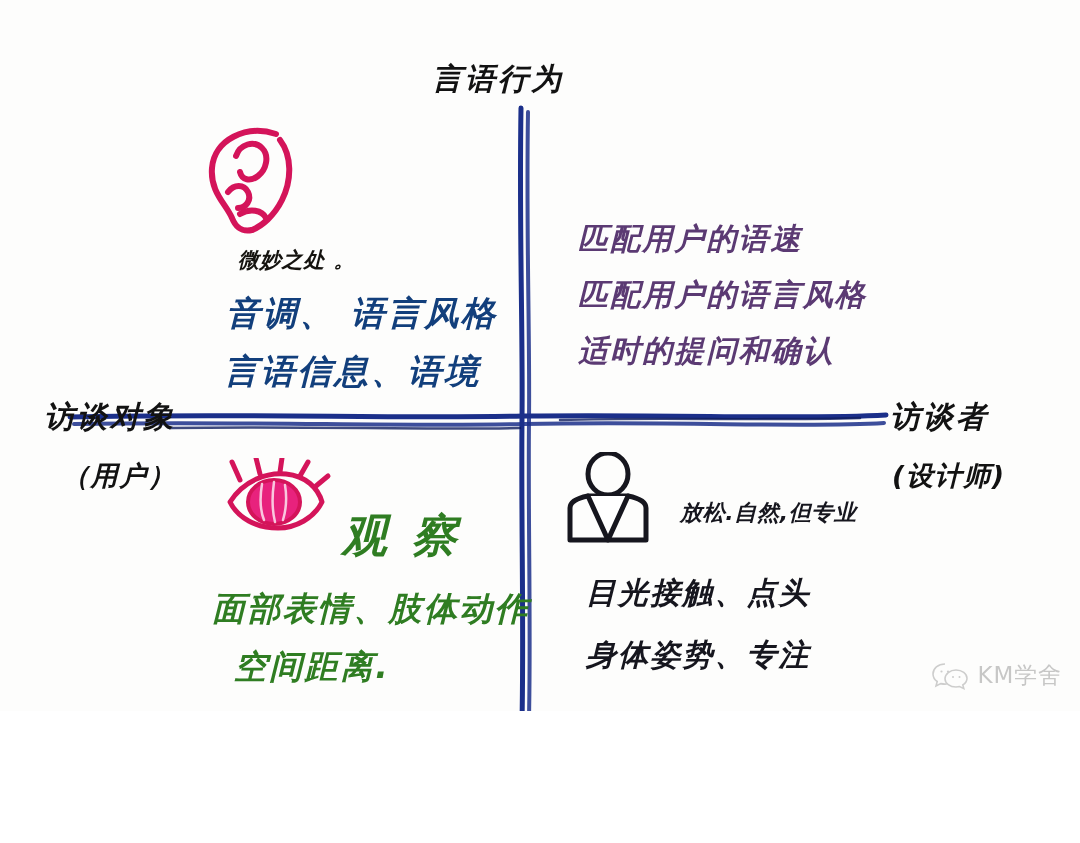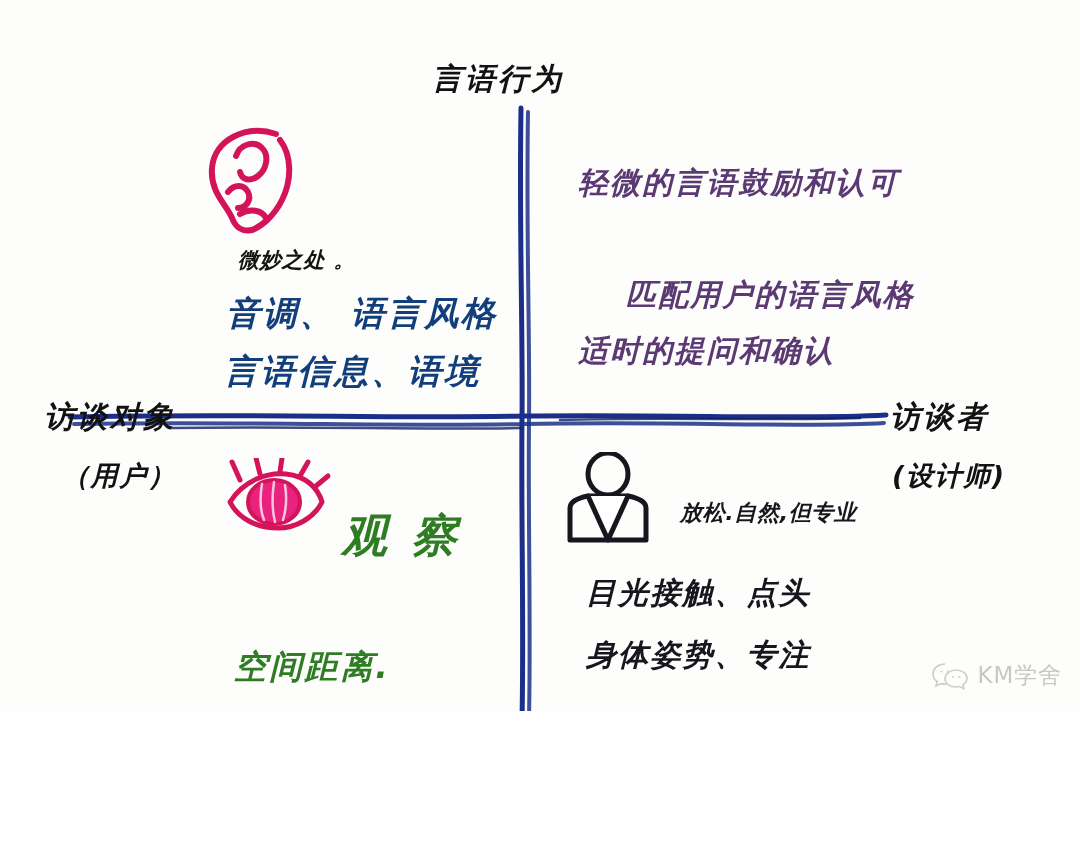--- a/index.html
+++ b/index.html
@@ -167,42 +167,43 @@
       <path d="M44,92 C54,86 66,88 70,96"></path>
     </svg>
   </div>
 
 
   <div class="hw sub-note" style="left:238px; top:248px;">微妙之处 。</div>
 
   <div class="hw line-blue" style="left:226px; top:294px;">音调、 语言风格</div>
   <div class="hw line-blue" style="left:224px; top:352px;">言语信息、语境</div>
 
-  <div class="hw line-purple" style="left:578px; top:166px;">轻微的言语鼓励和认可</div>
-  <div class="hw line-purple" style="left:578px; top:278px;margin-left:48px;">匹配用户的语言风格</div>
+  <div class="hw line-purple" style="left:578px; top:222px;">匹配用户的语速</div>
+  <div class="hw line-purple" style="left:578px; top:278px;">匹配用户的语言风格</div>
   <div class="hw line-purple" style="left:578px; top:334px;">适时的提问和确认</div>
 
   <div class="icon-box" style="left:222px; top:458px;">
     <svg width="112" height="76" viewBox="0 0 112 76" fill="none" stroke="#d4145a" stroke-width="5" stroke-linecap="round" stroke-linejoin="round">
       <path d="M8,44 C22,22 46,14 64,16 C84,18 96,30 100,44 C92,60 74,70 56,70 C34,70 16,60 8,44 Z"></path>
       <ellipse cx="52" cy="44" rx="26" ry="22" fill="#e8227d" stroke="#d4145a" stroke-width="4"></ellipse>
       <path d="M40,26 C38,38 38,52 42,62" stroke="#ffffff" stroke-width="2.5" opacity="0.75"></path>
       <path d="M52,24 C50,38 50,52 53,64" stroke="#ffffff" stroke-width="2.5" opacity="0.75"></path>
       <path d="M63,27 C65,39 64,52 61,62" stroke="#ffffff" stroke-width="2.5" opacity="0.75"></path>
       <path d="M18,22 L10,4"></path>
       <path d="M38,16 L34,0"></path>
       <path d="M58,14 L60,0"></path>
       <path d="M78,18 L86,4"></path>
       <path d="M94,28 L106,18"></path>
     </svg>
   </div>
 
   <div class="hw quad-title title-observe" style="left:342px; top:464px;margin-top:46px;">观 察</div>
 
 
+  <div class="hw line-green" style="left:212px; top:590px;">面部表情、肢体动作</div>
   <div class="hw line-green" style="left:234px; top:648px;">空间距离.</div>
 
   <div class="icon-box" style="left:556px; top:452px;">
     <svg width="104" height="92" viewBox="0 0 104 92" fill="none" stroke="#16161e" stroke-width="5" stroke-linecap="round" stroke-linejoin="round">
       <ellipse cx="52" cy="22" rx="20" ry="21"></ellipse>
       <path d="M14,88 L14,56 C14,50 22,46 32,44 L52,44 L72,44 C82,46 90,50 90,56 L90,88 Z"></path>
       <path d="M32,44 L52,88 L72,44" fill="#ffffff" stroke="#16161e"></path>
     </svg>
   </div>
 

